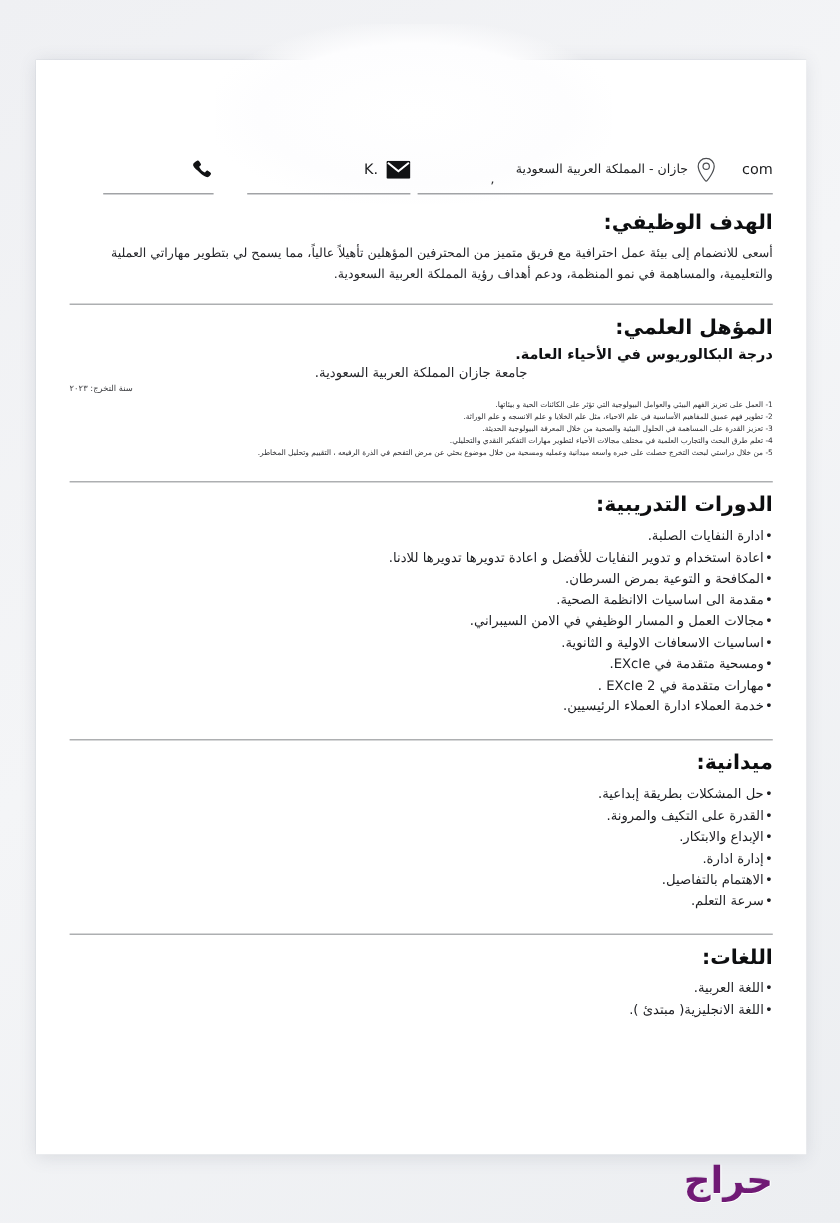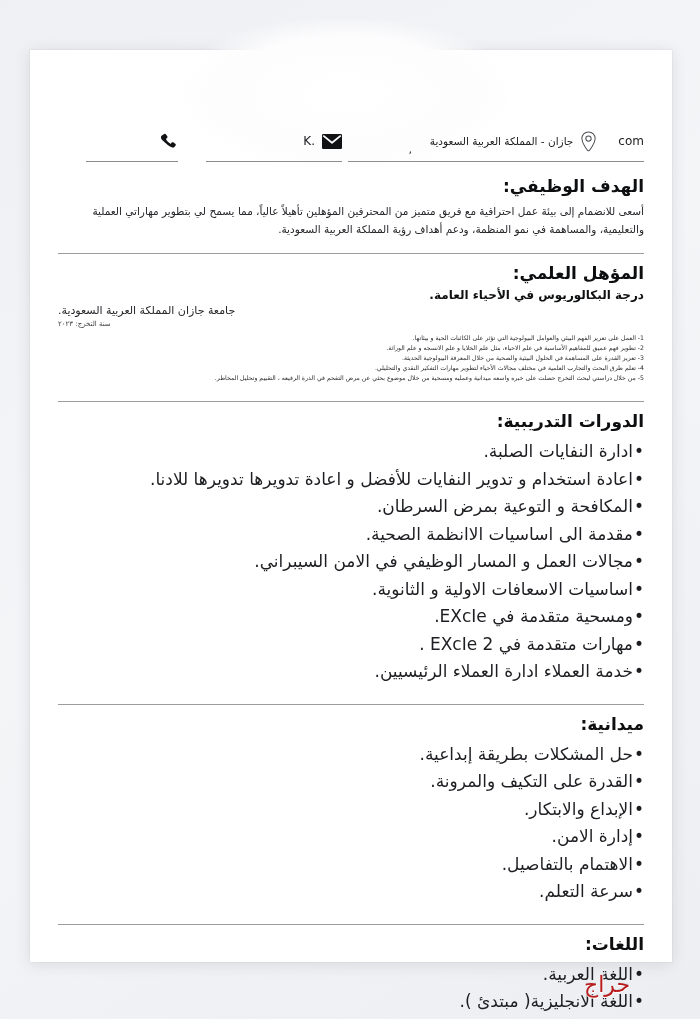--- a/index.html
+++ b/index.html
@@ -135,21 +135,21 @@
     margin: 6px 0 0 0;
   }
   .edu-degree {
     text-align: right;
     font-size: 12px;
     font-weight: bold;
     color: #0f1012;
     margin: 5px 0 0 0;
   }
   .edu-uni {
-    text-align: left;
+    text-align: center;
     font-size: 11px;
     color: #26272b;
     margin: 2px 0 0 0;
   }
   .edu-year {
     text-align: left;
     font-size: 7px;
     color: #3a3b3f;
     margin: 3px 0 0 0;
   }
@@ -164,21 +164,21 @@
     line-height: 1.62;
     color: #2c2d31;
   }
   .bullets {
     list-style: none;
     margin: 7px 0 0 0;
     padding: 0;
     text-align: right;
   }
   .bullets li {
-    font-size: 17px;
+    font-size: 11px;
     line-height: 1.62;
     color: #1d1e22;
   }
   .bullets li::before {
     content: "\2022";
     margin-left: 1px;
   }
 
   .s-objective { margin-top: 14px; }
   .s-education .rule,
@@ -192,23 +192,23 @@
   
   .watermark {
     position: absolute;
     right: 8px;
     bottom: 12px;
     width: 170px;
     height: 46px;
     display: flex;
     align-items: center;
     justify-content: center;
-    font-size: 22px;
-    font-weight: normal;
-    color: #b91c1c;
+    font-size: 31px;
+    font-weight: bold;
+    color: #701a75;
     text-shadow:
       0 1px 0 #ffffff,
       0 -1px 0 #dfe2e6,
       1px 0 0 #fdfdfe;
     letter-spacing: 1px;
     user-select: none;
     pointer-events: none;
   }
 </style>
 </head>
@@ -291,21 +291,21 @@
       </ul>
     </section>
 
     <section class="section s-skills">
       <hr class="rule">
       <h2 class="sec-head">ميدانية:</h2>
       <ul class="bullets">
         <li>حل المشكلات بطريقة إبداعية.</li>
         <li>القدرة على التكيف والمرونة.</li>
         <li>الإبداع والابتكار.</li>
-        <li>إدارة الامن.</li>
+        <li>إدارة ادارة.</li>
         <li>الاهتمام بالتفاصيل.</li>
         <li>سرعة التعلم.</li>
       </ul>
     </section>
 
     <section class="section s-languages">
       <hr class="rule">
       <h2 class="sec-head">اللغات:</h2>
       <ul class="bullets">
         <li>اللغة العربية.</li>

